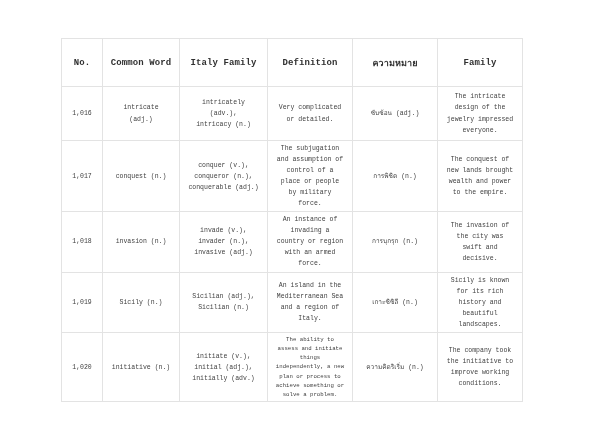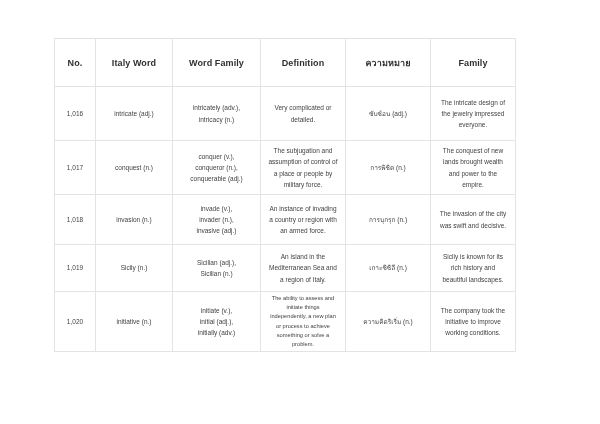--- a/index.html
+++ b/index.html
@@ -10,25 +10,26 @@
   .page {
     position: relative;
     width: 600px;
     height: 424px;
     background: #ffffff;
     font-family: "Liberation Sans", sans-serif;
     overflow: hidden;
   }
   table.vocab {
     position: absolute;
-    left: 54px;
+    left: 61px;
     top: 38px;
     width: 461px;
     border-collapse: collapse;
     table-layout: fixed;
+    font-family: Liberation Mono, monospace;
   }
   table.vocab th,
   table.vocab td {
     border: 1px solid #e3e3e3;
     text-align: center;
     vertical-align: middle;
     padding: 2px 7px;
     overflow: hidden;
     word-wrap: break-word;
   }
@@ -64,22 +65,22 @@
       <col style="width:41px">
       <col style="width:77px">
       <col style="width:88px">
       <col style="width:85px">
       <col style="width:85px">
       <col style="width:85px">
     </colgroup>
     <thead>
       <tr class="header-row">
         <th>No.</th>
-        <th>Italy Word</th>
-        <th>Word Family</th>
+        <th>Common Word</th>
+        <th>Italy Family</th>
         <th>Definition</th>
         <th>ความหมาย</th>
         <th>Family</th>
       </tr>
     </thead>
     <tbody>
       <tr class="row-1">
         <td class="cell-no">1,016</td>
         <td class="cell-word">intricate (adj.)</td>
         <td class="cell-family">intricately (adv.),

